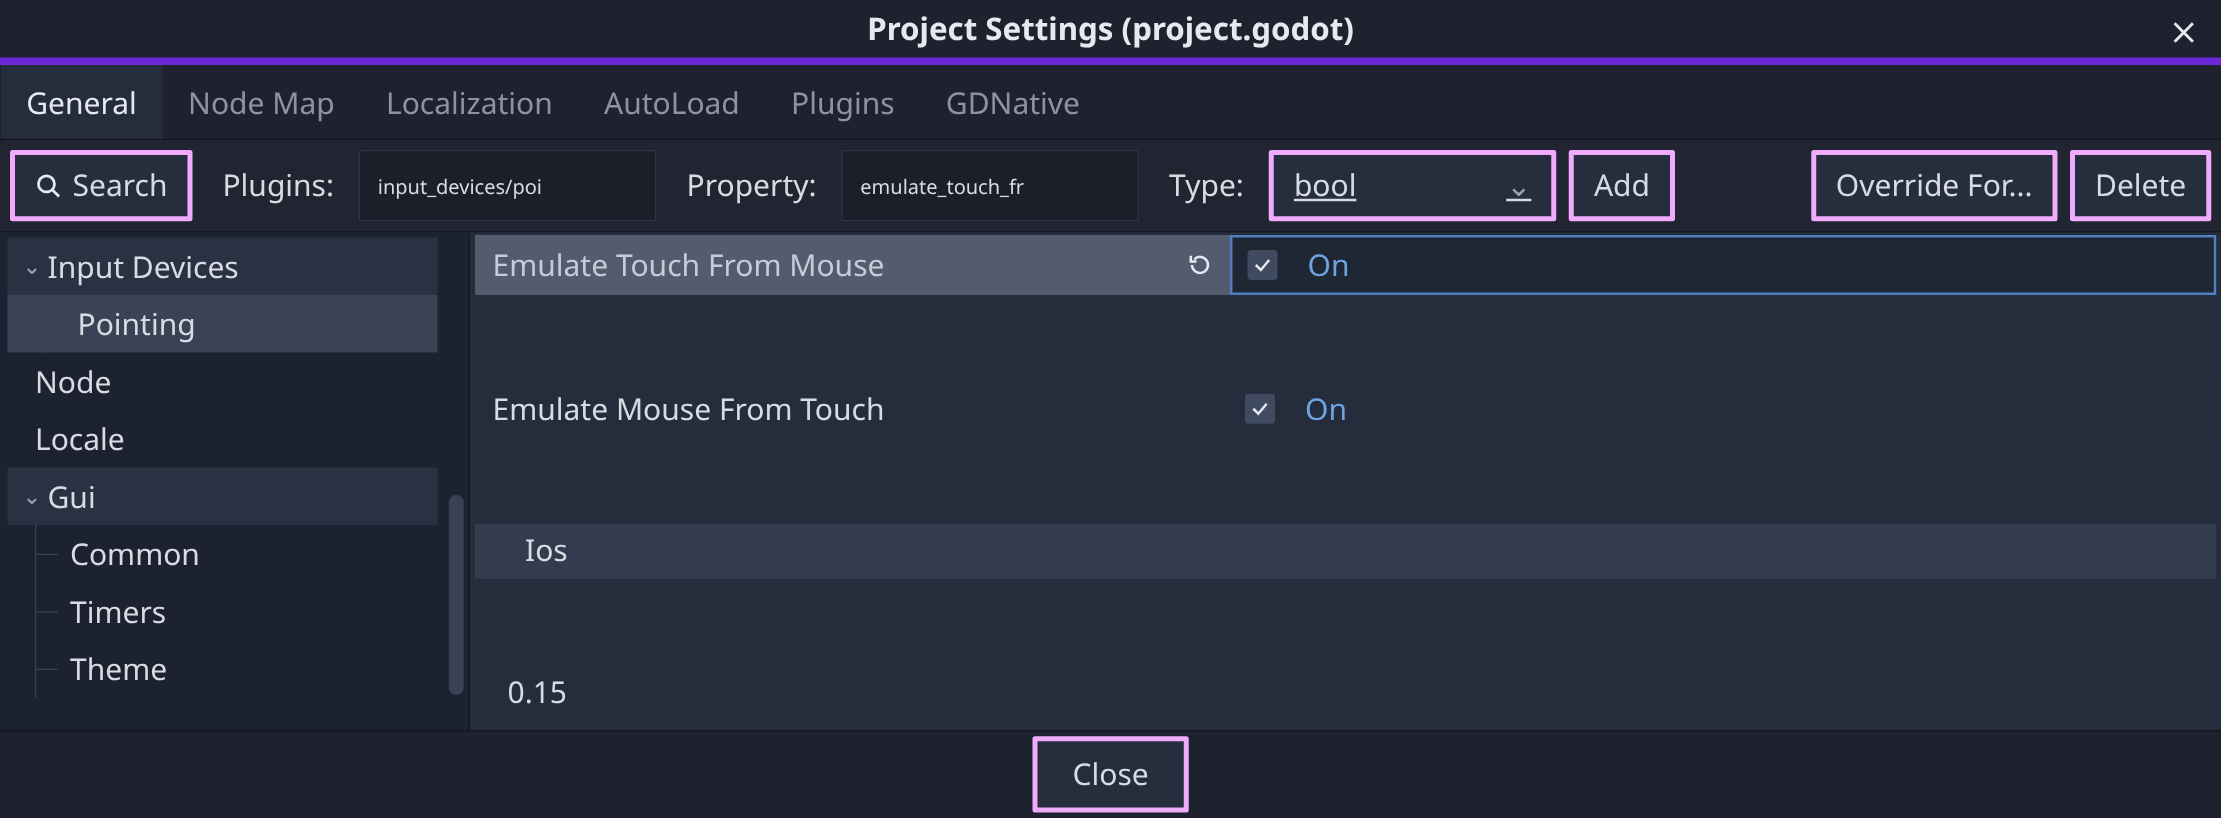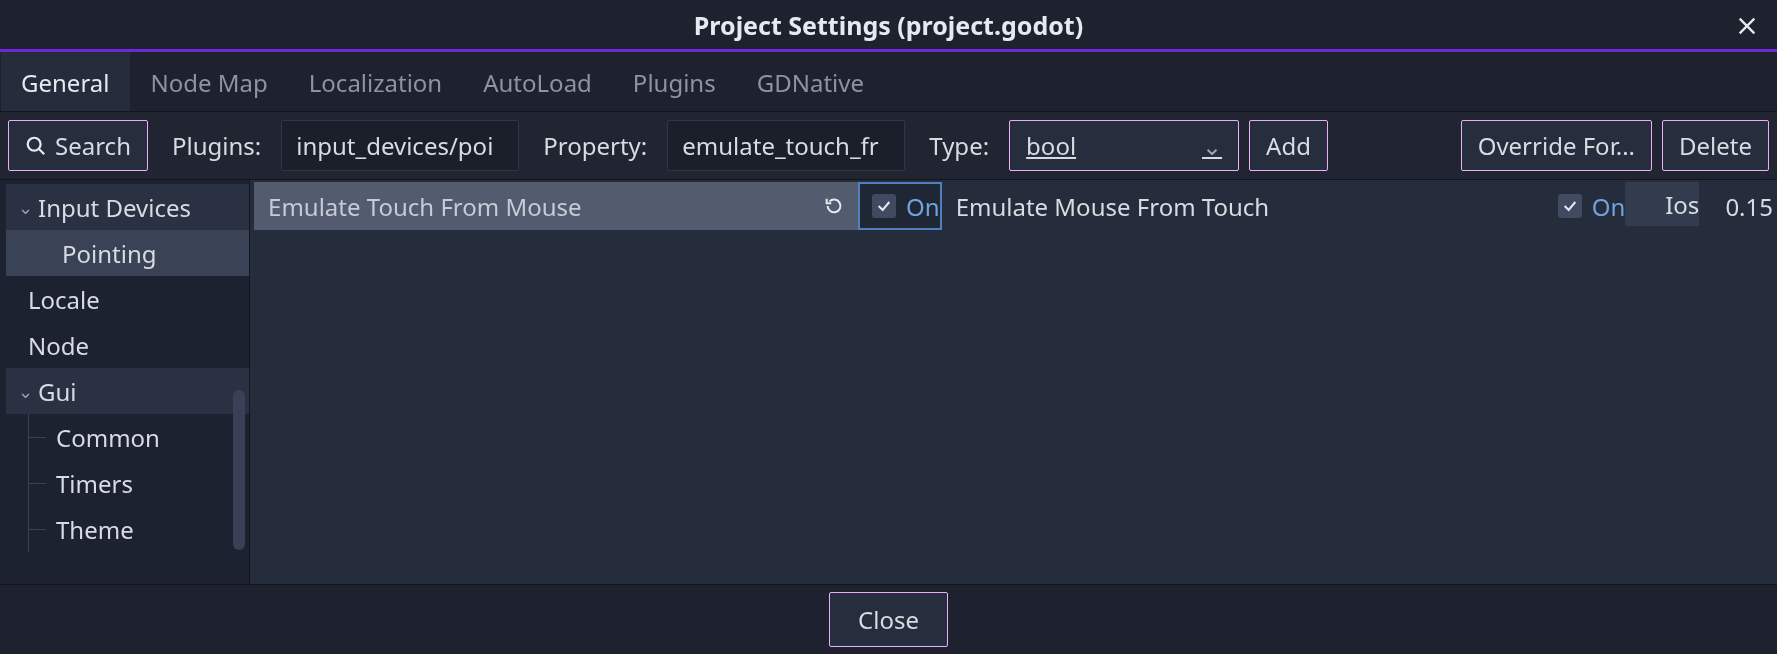--- a/index.html
+++ b/index.html
@@ -14,21 +14,21 @@
   }
 
   
   .titlebar {
     height: 52px;
     background: #1d222e;
     display: flex;
     align-items: center;
     justify-content: center;
     position: relative;
-    border-bottom: 3px solid #6d28d9;
+    border-bottom: 6px solid #6d28d9;
   }
   .titlebar .title {
     font-weight: 700;
     color: #e6e9ef;
     font-size: 25px;
   }
   .titlebar .close {
     position: absolute;
     right: 12px;
     top: 8px;
@@ -63,21 +63,21 @@
   .toolbar {
     display: flex;
     align-items: stretch;
     gap: 10px;
     padding: 8px 8px;
     background: #202531;
     border-bottom: 1px solid #13161f;
   }
   .btn {
     background: #262d3c;
-    border: 1px solid #f0abfc;
+    border: 4px solid #f0abfc;
     color: #d7dbe2;
     padding: 8px 16px;
     font-size: 24px;
     display: flex;
     align-items: center;
     cursor: pointer;
     white-space: nowrap;
     border-radius: 2px;
   }
   .lbl {
@@ -85,21 +85,21 @@
     align-items: center;
     padding: 0 10px 0 14px;
     color: #d7dbe2;
     font-size: 24px;
   }
   .field {
     background: #1a1f2a;
     border: 1px solid #2e3649;
     color: #d7dbe2;
     padding: 8px 14px;
-    font-size: 24px;
+    font-size: 16px;
     display: flex;
     align-items: center;
     border-radius: 2px;
     min-width: 0;
     overflow: hidden;
     white-space: nowrap;
   }
   .select {
     display: flex;
     align-items: center;
@@ -167,21 +167,21 @@
     background: #3a4156;
     border-radius: 6px;
   }
 
   
   .inspector {
     flex: 1 1 auto;
     background: #252c3b;
     padding: 2px 4px 4px 4px;
     display: flex;
-    flex-direction: row;
+    flex-direction: column;
     justify-content: space-between;
   }
   .prop-row {
     display: flex;
     align-items: stretch;
     height: 48px;
     margin-bottom: 2px;
   }
   .prop-label {
     flex: 0 0 604px;
@@ -204,21 +204,21 @@
     display: flex; align-items: center; justify-content: center;
     cursor: pointer;
   }
   .prop-label .revert svg { width: 22px; height: 22px; stroke: #e6e9ef; stroke-width: 2.2; fill: none; }
   .prop-value {
     flex: 1 1 auto;
     display: flex;
     align-items: center;
     padding-left: 12px;
     background: #252c3b;
-    gap: 10px;
+    gap: 24px;
   }
   .prop-value.outlined {
     border: 2px solid #4f7fbf;
     background: #1f2634;
   }
   .checkbox {
     width: 24px; height: 24px;
     background: #404a60;
     border-radius: 3px;
     display: flex; align-items: center; justify-content: center;
@@ -306,24 +306,24 @@
 
   <div class="sidebar">
     <div class="tree-item section">
       <span class="arrow">⌄</span>
       <span>Input Devices</span>
     </div>
     <div class="tree-item child selected">
       <span>Pointing</span>
     </div>
     <div class="tree-item" style="padding-left:28px">
+      <span>Node</span>
+    </div>
+    <div class="tree-item" style="padding-left:28px">
       <span>Locale</span>
-    </div>
-    <div class="tree-item" style="padding-left:28px">
-      <span>Node</span>
     </div>
     <div class="tree-item section">
       <span class="arrow">⌄</span>
       <span>Gui</span>
     </div>
     <div class="tree-item child">
       <span>Common</span>
     </div>
     <div class="tree-item child">
       <span>Timers</span>

